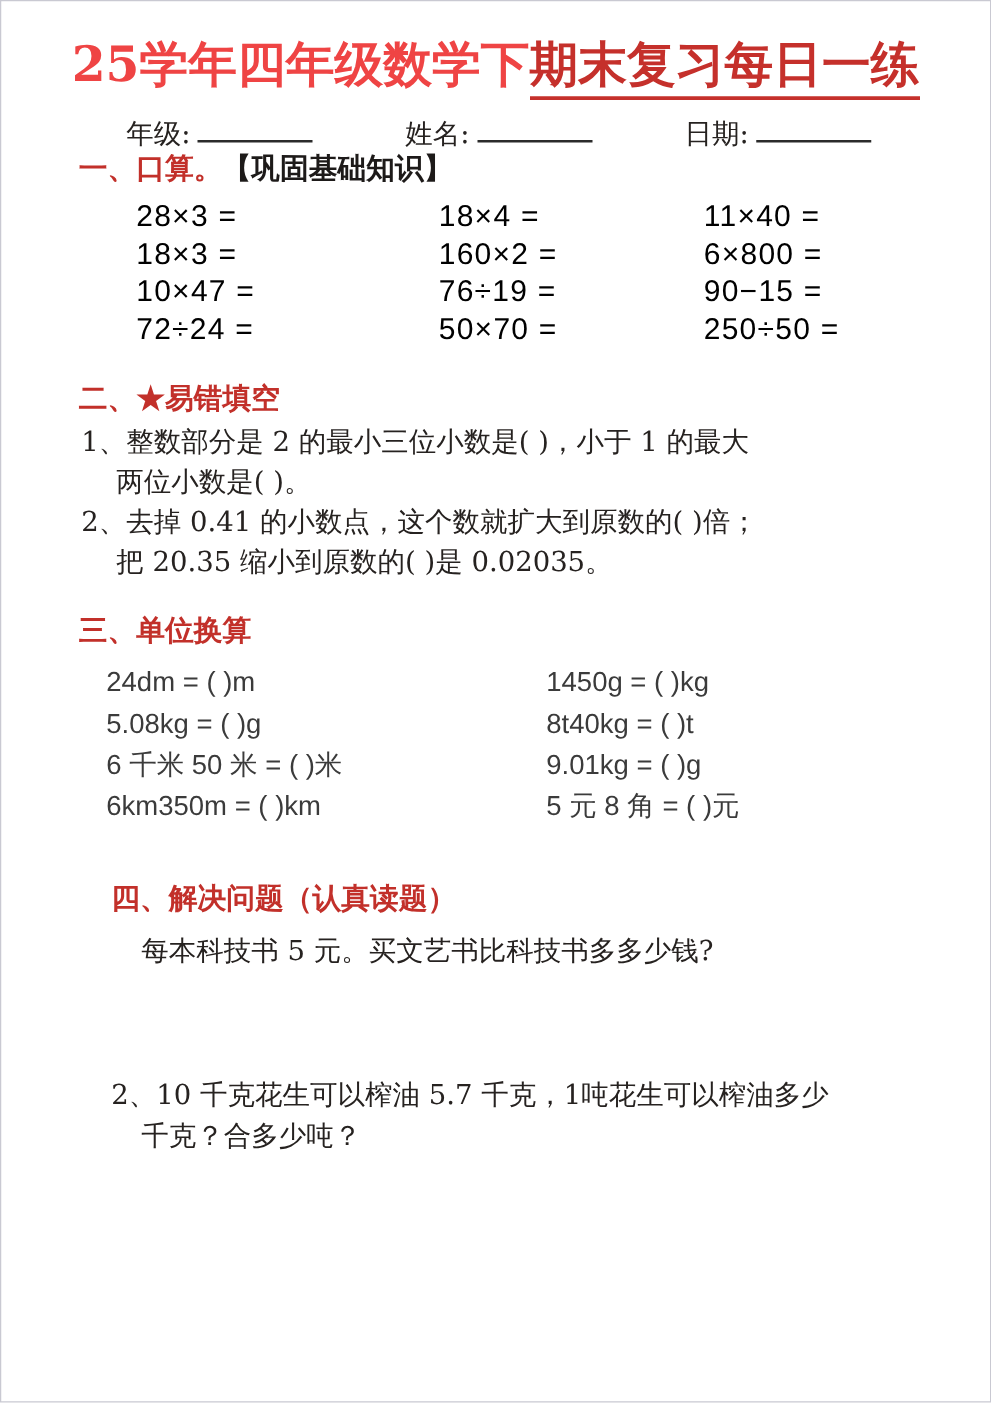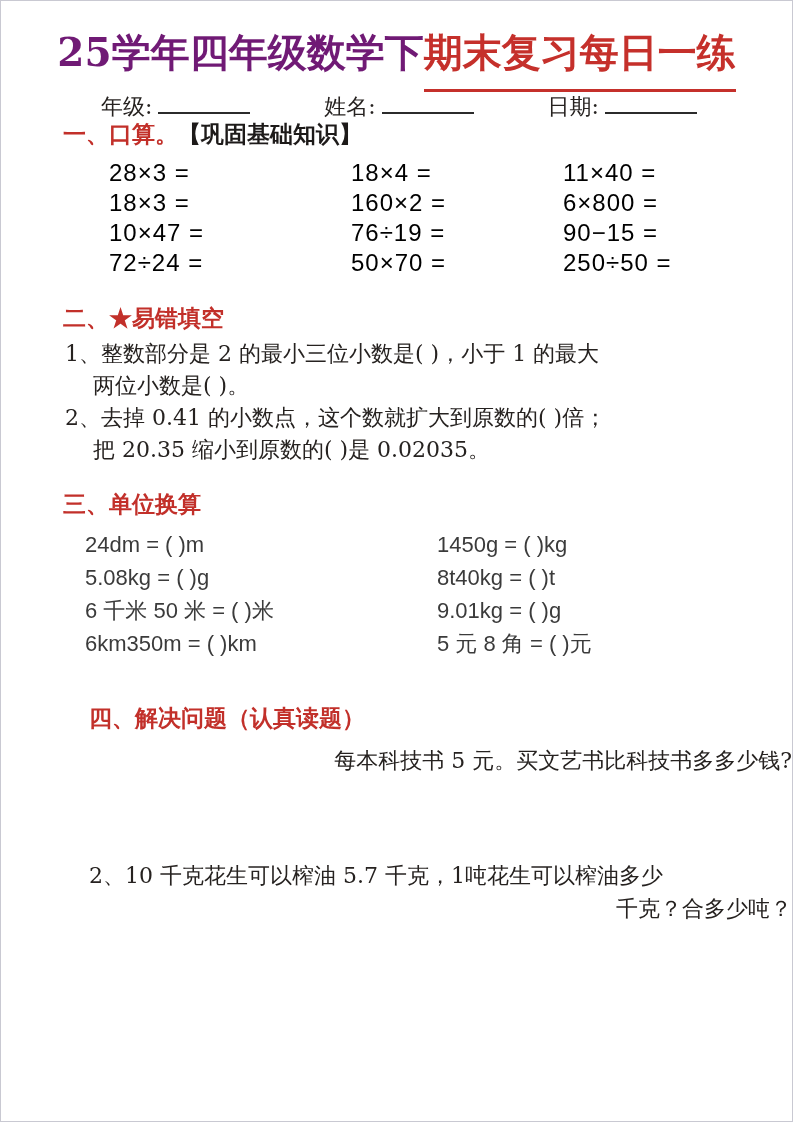--- a/index.html
+++ b/index.html
@@ -15,25 +15,25 @@
   
   .title-row {
     margin-top: 26px;
     text-align: center;
     font-family: "DejaVu Serif", "Liberation Serif", serif;
     font-weight: bold;
     font-size: 39px;
     line-height: 50px;
     white-space: nowrap;
   }
-  .title-black { color: #701a75; text-align: center; }
+  .title-black { color: #ef4444; text-align: center; }
   .title-red {
     color: #c5302b;
     border-bottom: 3px solid #c5302b;
-    padding-bottom: 14px;
+    padding-bottom: 2px;
   }
   .banner {
     margin: 8px 62px 0 62px;
     height: 38px;
     line-height: 38px;
     background: #b499cb;
     color: #ffffff;
     text-align: center;
     font-family: "DejaVu Serif", "Liberation Serif", serif;
     font-weight: bold;
@@ -109,21 +109,21 @@
   
   .sec-solve { margin-top: 44px; padding-left: 26px; }
   .solve-problem { margin-top: 12px; }
   .solve-line {
     margin-left: 62px;
     font-family: "DejaVu Serif", "Liberation Serif", serif;
     font-size: 22px;
     line-height: 33px;
     white-space: nowrap;
   }
-  .solve-line.indent { margin-left: 86px; text-align: right; }
+  .solve-line.indent { margin-left: 86px; }
   .solve-problem.second { margin-top: 82px; }
 </style>
 </head>
 <body>
 
 <header>
   <h1 class="title-row">
     <span class="title-black">25学年四年级数学下</span><span class="title-red">期末复习每日一练</span>
   </h1>
 

